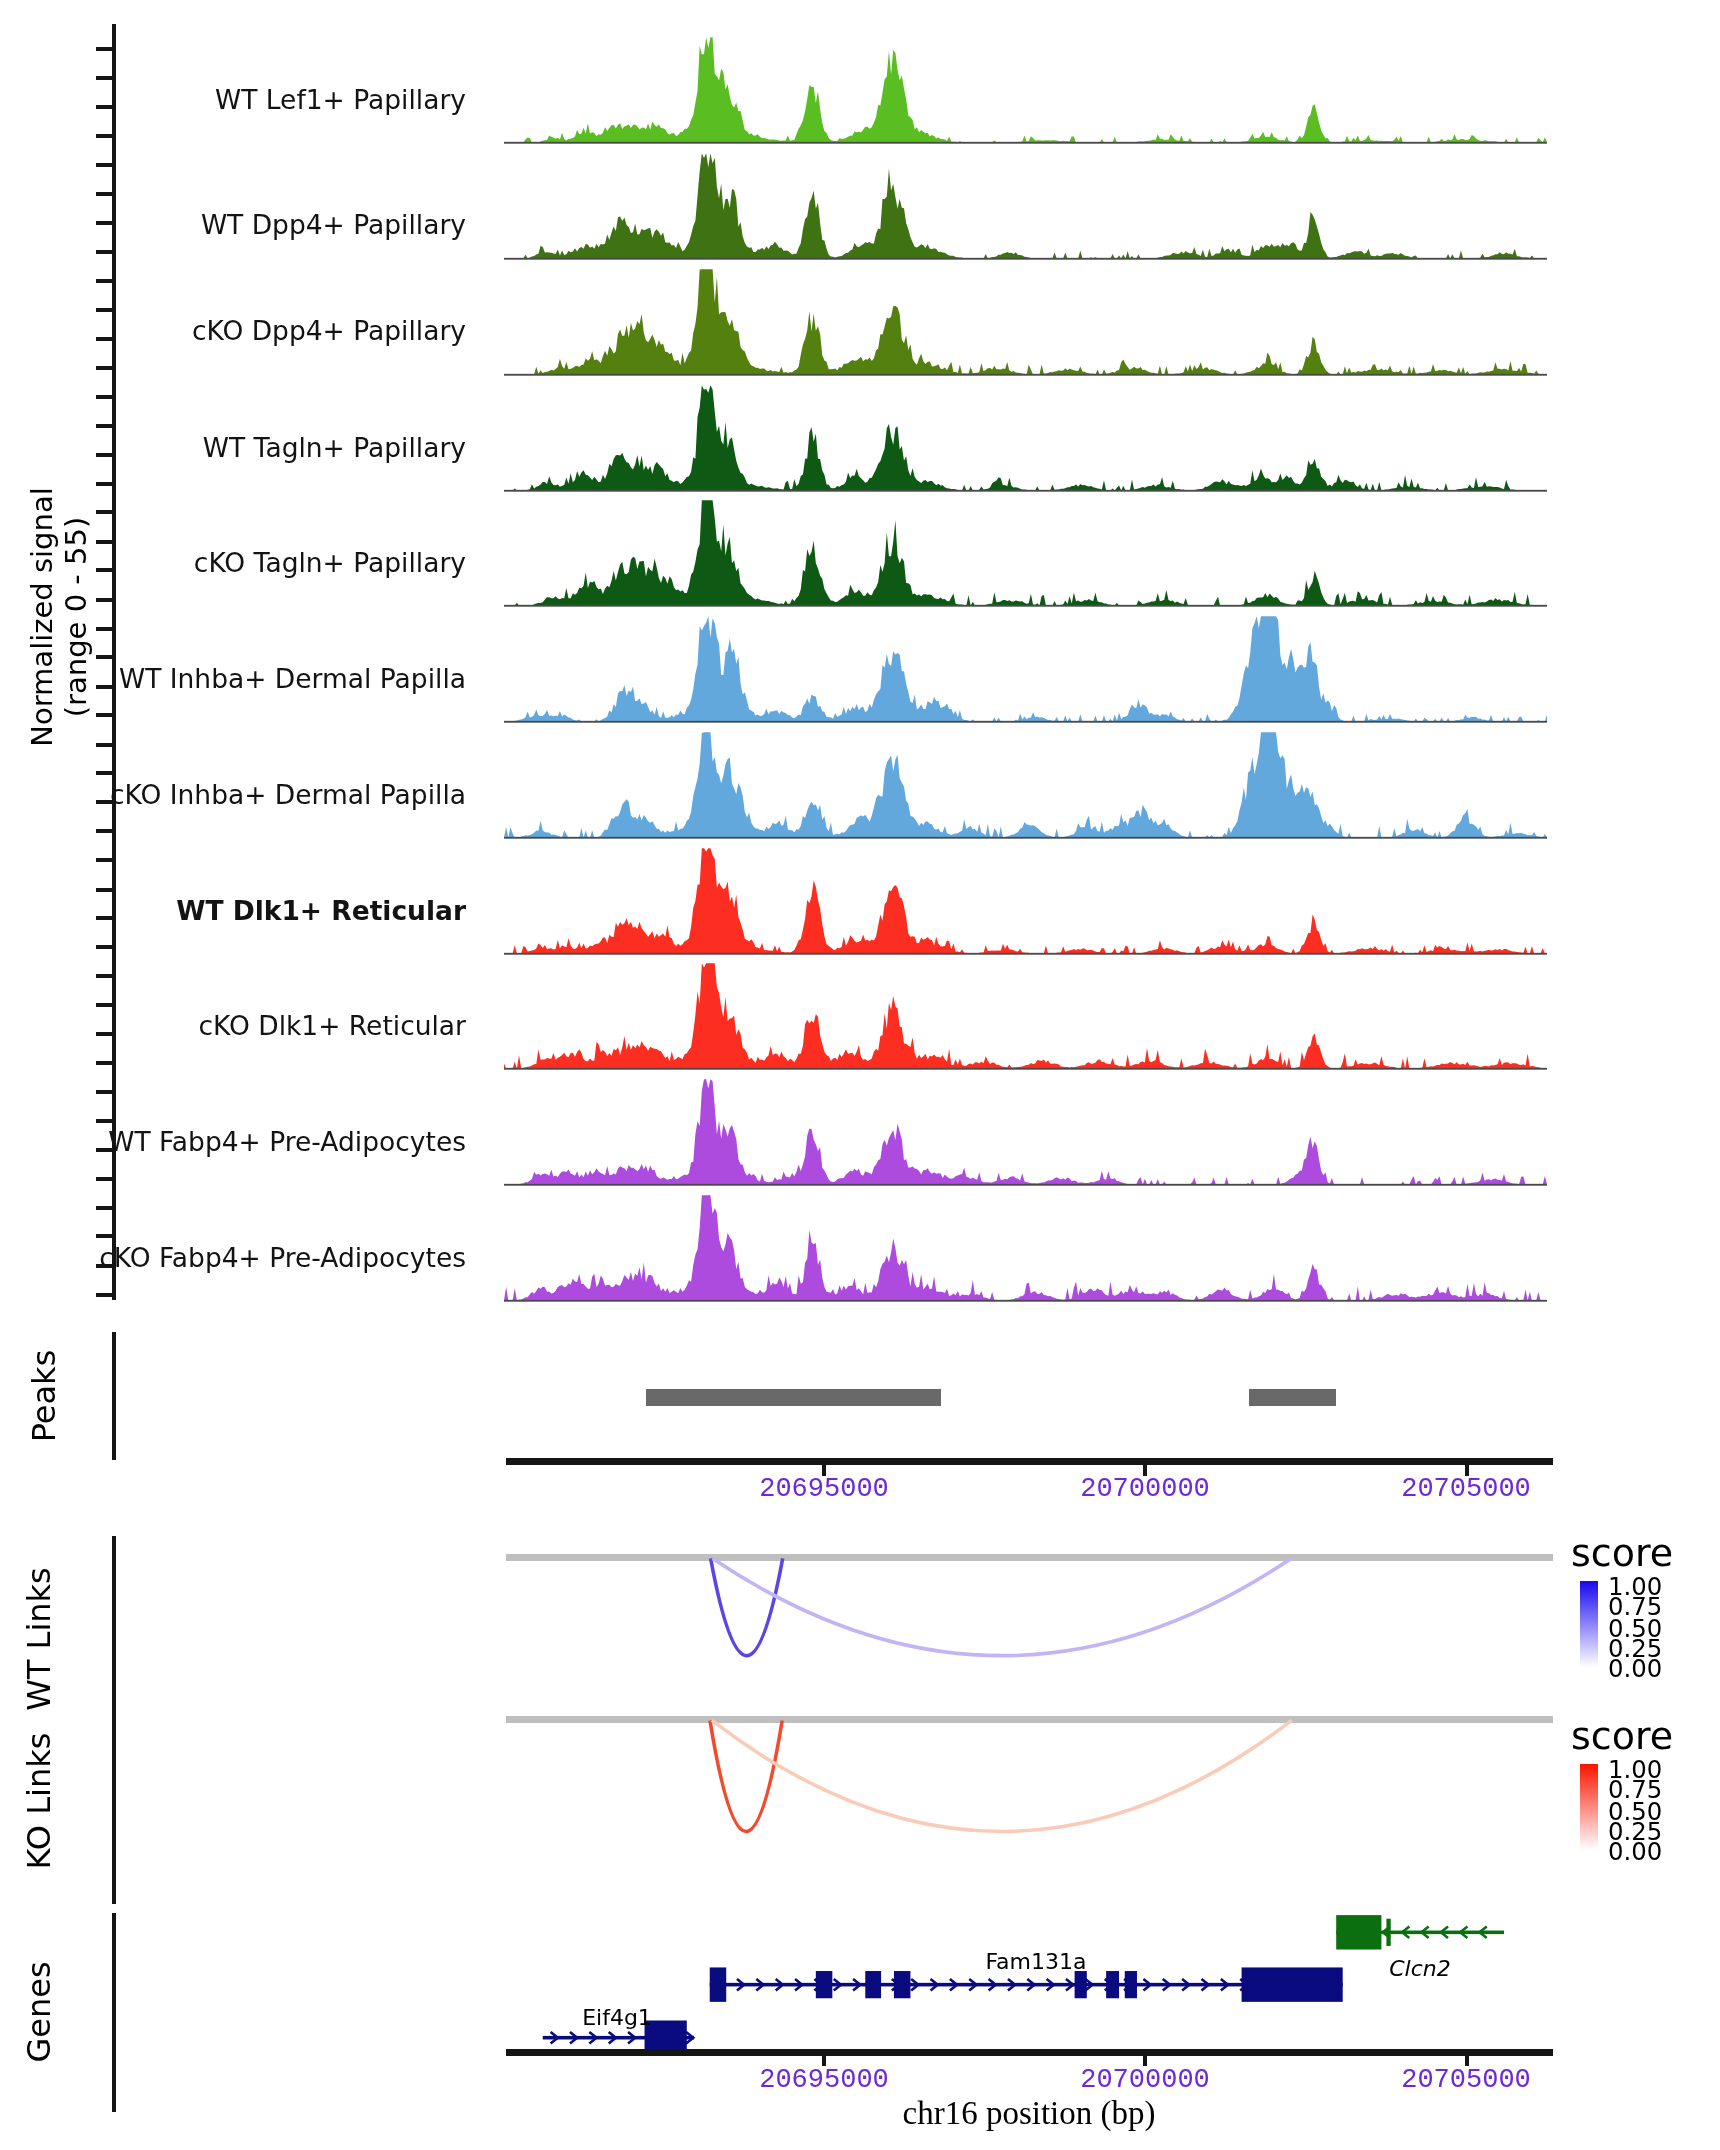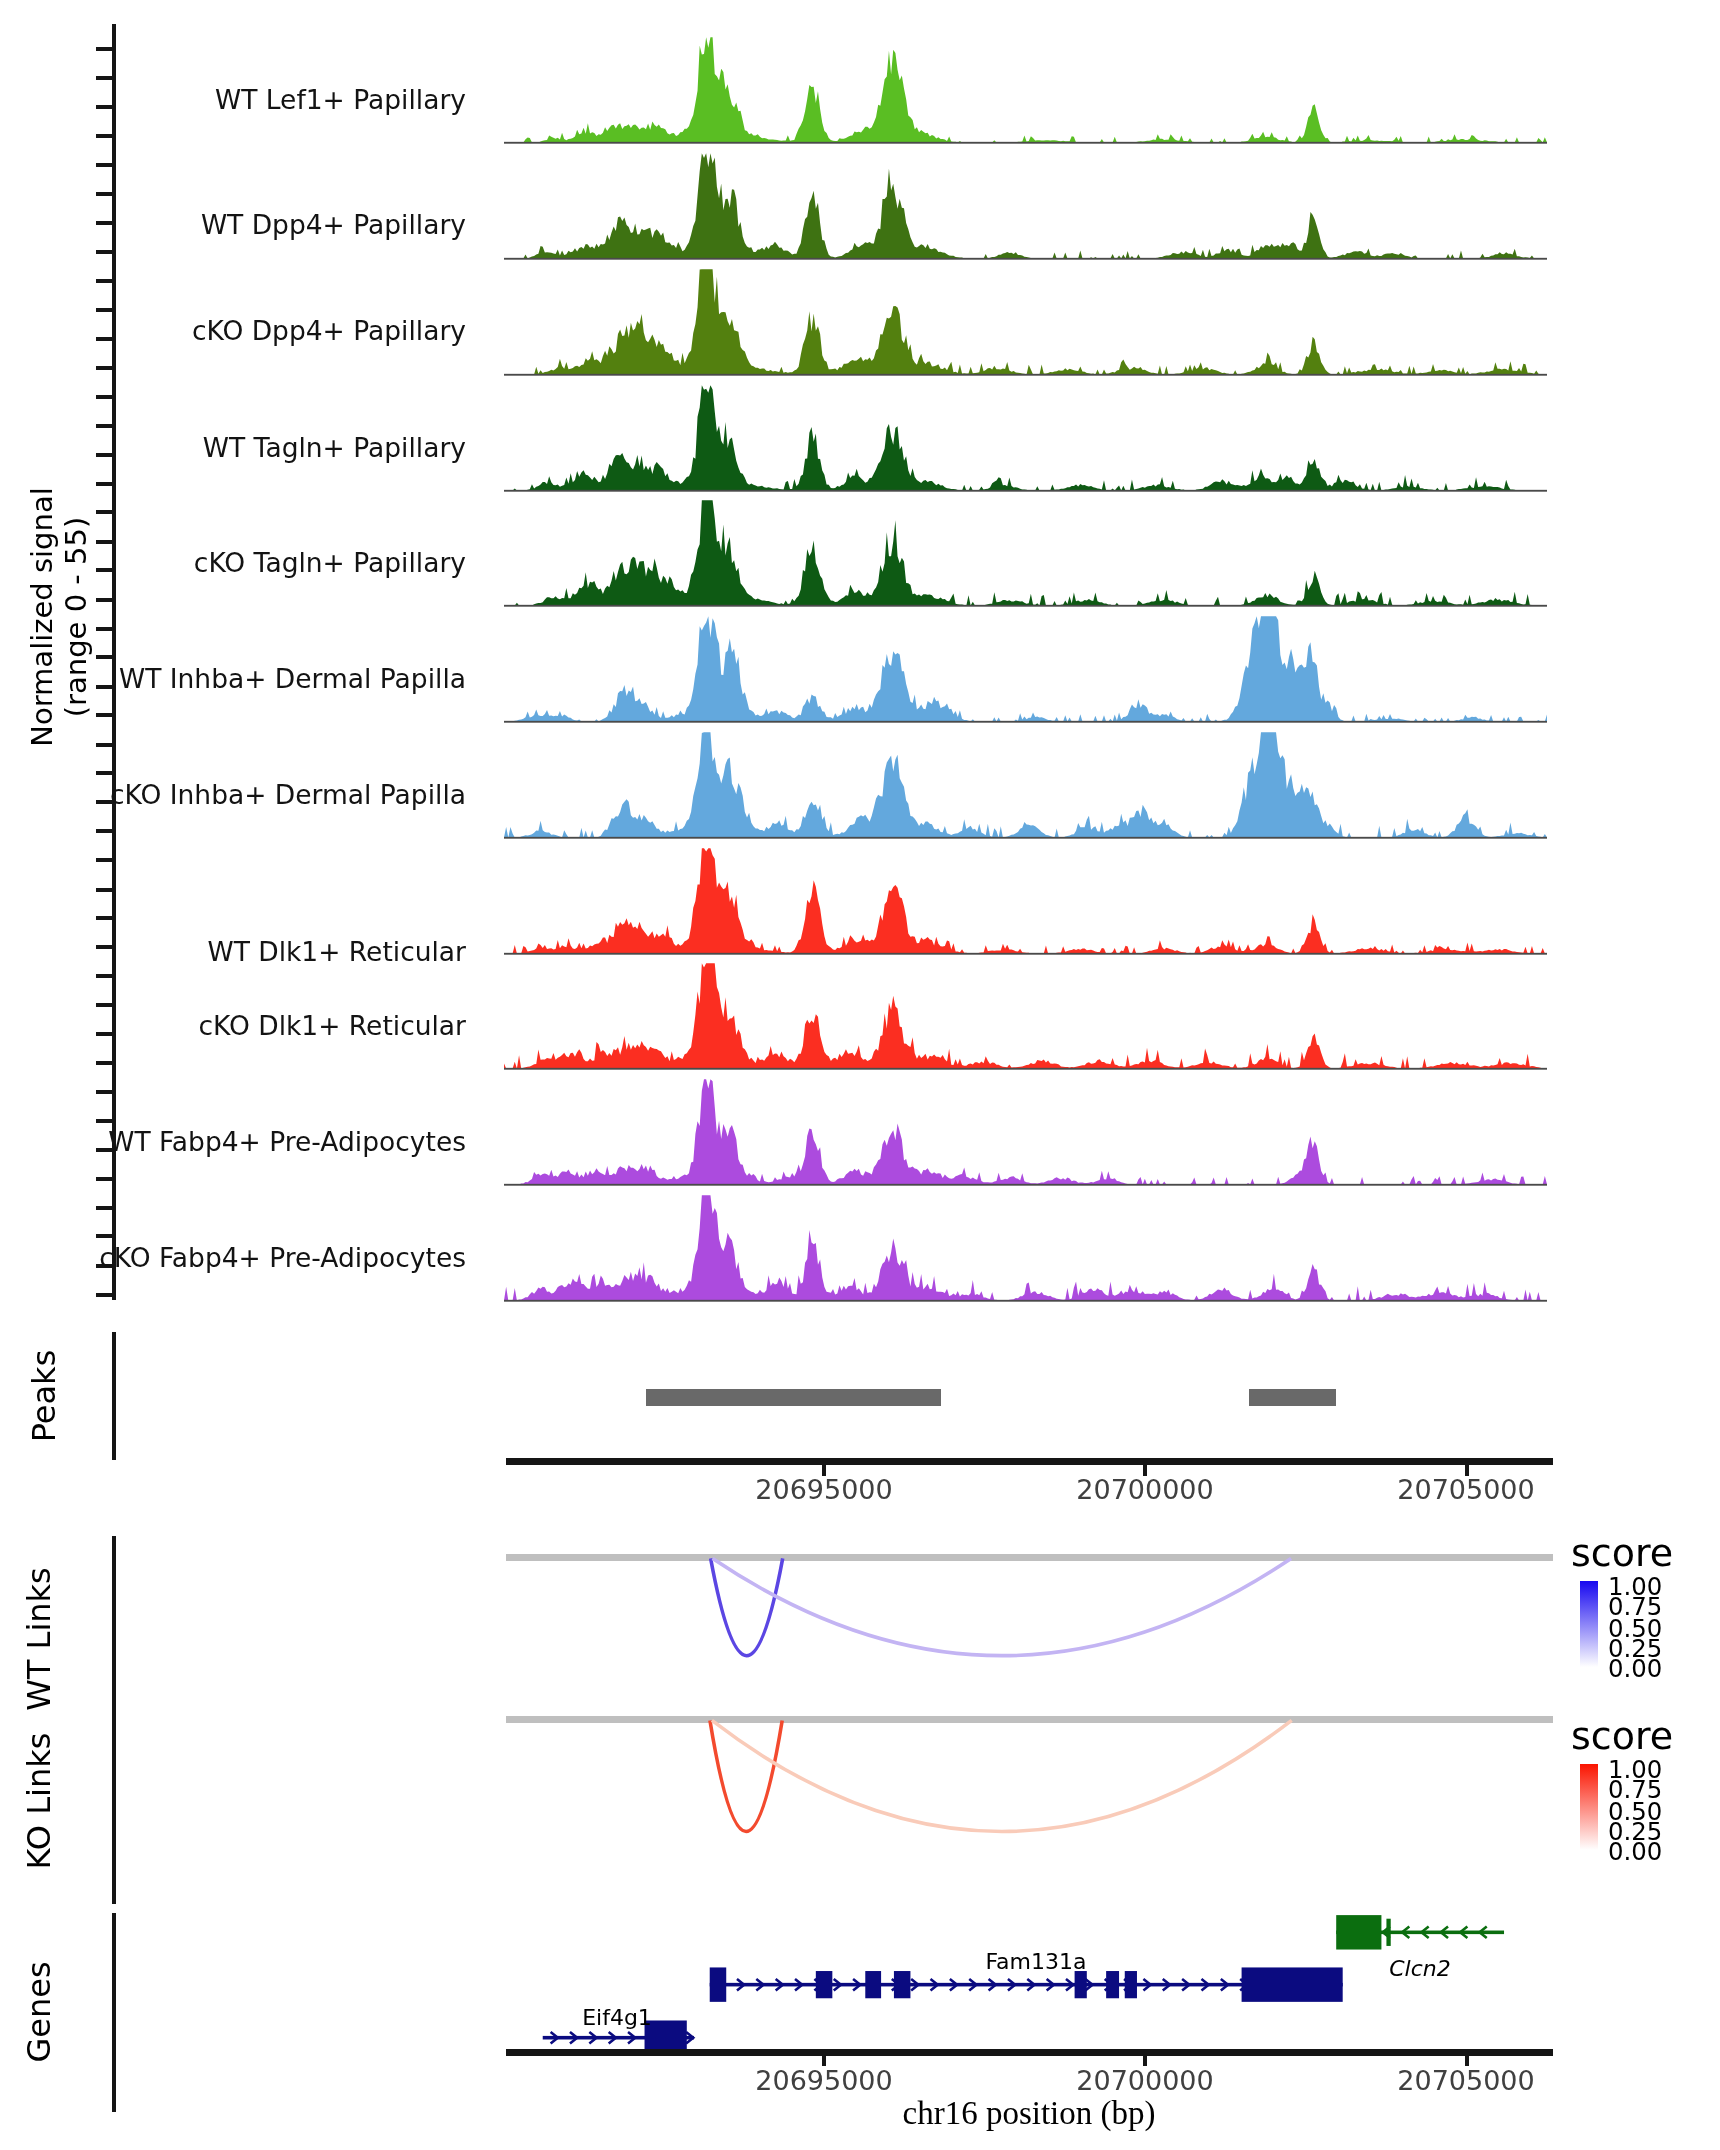--- a/index.html
+++ b/index.html
@@ -4,21 +4,21 @@
 <style>
   html,body{margin:0;padding:0;background:#fff;}
   .fig{position:relative;width:1721px;height:2151px;background:#fff;overflow:hidden;
        font-family:"DejaVu Sans","Liberation Sans",sans-serif;color:#000;}
   .vline{position:absolute;background:#151515;}
   .hline{position:absolute;background:#151515;}
   .vlabel{position:absolute;transform:translate(-50%,-50%) rotate(-90deg);
           white-space:nowrap;font-size:32px;color:#000;}
   .track-label{position:absolute;left:86px;width:380px;text-align:right;
                font-size:26.5px;color:#131313;white-space:nowrap;}
-  .tick-label{position:absolute;transform:translateX(-50%);font-size:27px;color:#404040;white-space:nowrap;}
+  .tick-label{position:absolute;transform:translateX(-50%);font-size:27px;color:#6d28d9;white-space:nowrap;font-family:Liberation Mono, monospace;}
   .axis-title{position:absolute;transform:translateX(-50%);font-size:33px;color:#000;white-space:nowrap;font-family:Liberation Serif, serif;}
   .gene-label{position:absolute;transform:translate(-50%,-50%);font-size:22px;color:#000;white-space:nowrap;}
   .legend{position:absolute;left:1570px;width:158px;height:186px;}
   .legend .ltitle{position:absolute;left:52px;top:19.4px;transform:translate(-50%,-50%);
                   font-size:38px;color:#000;}
   .legend .lbar{position:absolute;left:10px;top:47px;width:18px;height:86px;}
   .legend .ltick{position:absolute;left:38px;transform:translateY(-50%);
                  font-size:24.4px;color:#000;white-space:nowrap;}
   .peak-bar{position:absolute;height:16.5px;background:#696969;}
   .links-base{position:absolute;height:6.5px;background:#bfbfbf;}
@@ -108,21 +108,21 @@
       <div class="track-label" style="top:663px;">WT Inhba+ Dermal Papilla</div>
       <svg width="1043" height="109" style="left: 504px; top: 614px; position: absolute;" viewBox="0 0 1455 152">
         <path d="M0,150L0,150.0L3,150.0L6,150.0L9,150.0L12,150.0L15,148.9L18,148.7L21,147.5L24,147.0L27,146.1L30,143.9L33,136.1L36,144.4L39,143.4L42,141.0L45,133.1L48,141.2L51,142.3L54,142.3L57,139.5L60,133.9L63,141.9L66,141.6L69,142.5L72,142.0L75,142.1L78,135.2L81,143.0L84,140.3L87,141.9L90,144.4L93,144.7L96,147.0L99,148.1L102,148.6L105,147.2L108,150.0L111,150.0L114,150.0L117,150.0L120,150.0L123,150.0L126,150.0L129,146.7L132,150.0L135,148.2L138,146.4L141,145.0L144,143.0L147,134.3L150,137.4L153,125.9L156,129.7L159,110.7L162,107.3L165,107.9L168,99.0L171,114.3L174,106.7L177,108.9L180,101.0L183,121.6L186,121.0L189,117.4L192,125.4L195,124.7L198,122.6L201,129.5L204,136.6L207,134.6L210,140.4L213,129.7L216,142.2L219,145.1L222,135.8L225,144.7L228,144.8L231,144.1L234,141.3L237,144.1L240,140.2L243,140.9L246,134.6L249,139.0L252,140.0L255,130.7L258,127.7L261,119.6L264,104.9L267,83.2L270,70.4L273,17.0L276,23.1L279,16.7L282,11.8L285,3.0L288,33.1L291,5.8L294,12.9L297,32.3L300,41.1L303,84.7L306,85.0L309,53.6L312,51.1L315,33.9L318,53.8L321,48.5L324,69.8L327,59.6L330,96.5L333,112.2L336,109.2L339,121.0L342,133.2L345,134.5L348,136.6L351,141.6L354,140.2L357,142.4L360,141.9L363,139.4L366,131.9L369,139.9L372,135.7L375,135.9L378,134.8L381,134.2L384,139.8L387,135.0L390,137.5L393,138.1L396,140.7L399,141.3L402,144.2L405,145.3L408,143.1L411,140.1L414,141.2L417,129.1L420,125.1L423,117.8L426,125.3L429,112.4L432,114.2L435,115.0L438,129.6L441,127.8L444,135.6L447,136.2L450,143.6L453,144.1L456,144.1L459,146.1L462,138.2L465,143.6L468,141.7L471,140.1L474,129.5L477,139.6L480,131.1L483,135.8L486,129.3L489,132.8L492,125.4L495,134.2L498,130.3L501,129.4L504,137.2L507,134.7L510,125.0L513,130.7L516,119.5L519,112.4L522,107.9L525,104.8L528,71.2L531,74.8L534,55.6L537,69.6L540,72.6L543,52.0L546,56.3L549,54.3L552,56.3L555,79.8L558,79.9L561,97.7L564,108.9L567,122.4L570,124.1L573,112.1L576,133.2L579,130.9L582,126.1L585,132.3L588,132.7L591,121.4L594,123.3L597,125.5L600,115.4L603,121.6L606,120.8L609,131.6L612,129.8L615,128.7L618,124.8L621,132.7L624,132.2L627,139.7L630,135.4L633,143.7L636,134.2L639,146.0L642,147.7L645,148.0L648,148.9L651,150.0L654,146.9L657,150.0L660,150.0L663,150.0L666,150.0L669,150.0L672,150.0L675,150.0L678,150.0L681,150.0L684,144.1L687,150.0L690,144.2L693,150.0L696,150.0L699,150.0L702,150.0L705,150.0L708,150.0L711,150.0L714,147.3L717,148.9L720,138.4L723,147.2L726,142.9L729,146.9L732,144.6L735,144.7L738,137.4L741,143.5L744,142.9L747,144.3L750,143.9L753,145.0L756,146.4L759,148.0L762,147.7L765,148.9L768,149.0L771,143.5L774,150.0L777,150.0L780,150.0L783,141.3L786,150.0L789,144.3L792,150.0L795,150.0L798,150.0L801,150.0L804,139.9L807,150.0L810,150.0L813,150.0L816,150.0L819,150.0L822,150.0L825,141.9L828,150.0L831,150.0L834,150.0L837,141.1L840,150.0L843,150.0L846,146.2L849,150.0L852,140.3L855,149.0L858,137.5L861,146.7L864,143.7L867,143.2L870,141.2L873,132.9L876,126.3L879,129.9L882,131.4L885,119.0L888,130.7L891,125.9L894,127.5L897,130.4L900,139.1L903,137.8L906,140.2L909,140.4L912,139.7L915,142.5L918,139.4L921,140.6L924,139.9L927,143.0L930,136.1L933,143.1L936,144.3L939,146.8L942,147.5L945,148.5L948,144.9L951,150.0L954,150.0L957,150.0L960,145.4L963,150.0L966,150.0L969,150.0L972,143.9L975,150.0L978,150.0L981,139.2L984,146.5L987,150.0L990,150.0L993,147.2L996,150.0L999,150.0L1002,148.7L1005,147.6L1008,147.4L1011,144.9L1014,139.9L1017,136.4L1020,129.5L1023,128.1L1026,117.2L1029,100.0L1032,82.9L1035,71.9L1038,75.5L1041,53.6L1044,20.2L1047,12.8L1050,3.0L1053,19.5L1056,3.0L1059,3.0L1062,3.0L1065,3.0L1068,3.0L1071,3.0L1074,3.0L1077,3.0L1080,8.7L1083,57.3L1086,71.1L1089,67.8L1092,77.2L1095,60.3L1098,48.4L1101,62.8L1104,81.5L1107,74.8L1110,71.3L1113,70.3L1116,74.9L1119,73.6L1122,45.5L1125,39.3L1128,66.6L1131,67.5L1134,71.9L1137,101.3L1140,119.7L1143,110.6L1146,123.9L1149,120.7L1152,123.4L1155,135.8L1158,127.0L1161,131.6L1164,143.5L1167,147.1L1170,148.3L1173,150.0L1176,150.0L1179,150.0L1182,150.0L1185,141.5L1188,150.0L1191,150.0L1194,150.0L1197,150.0L1200,150.0L1203,139.0L1206,148.4L1209,146.4L1212,147.4L1215,148.0L1218,147.2L1221,142.4L1224,146.7L1227,140.8L1230,146.3L1233,146.4L1236,139.5L1239,146.0L1242,146.1L1245,146.4L1248,145.9L1251,146.9L1254,147.1L1257,147.9L1260,148.5L1263,148.8L1266,150.0L1269,150.0L1272,145.6L1275,150.0L1278,150.0L1281,150.0L1284,144.8L1287,146.7L1290,150.0L1293,150.0L1296,150.0L1299,146.1L1302,150.0L1305,150.0L1308,144.4L1311,150.0L1314,150.0L1317,145.0L1320,150.0L1323,150.0L1326,148.9L1329,148.0L1332,148.3L1335,146.7L1338,147.0L1341,140.4L1344,144.6L1347,144.7L1350,143.3L1353,143.7L1356,143.4L1359,146.1L1362,145.6L1365,147.5L1368,147.2L1371,148.5L1374,148.4L1377,141.0L1380,150.0L1383,150.0L1386,150.0L1389,150.0L1392,150.0L1395,144.1L1398,150.0L1401,143.2L1404,150.0L1407,150.0L1410,150.0L1413,150.0L1416,143.8L1419,143.3L1422,150.0L1425,150.0L1428,150.0L1431,150.0L1434,150.0L1437,150.0L1440,150.0L1443,147.8L1446,150.0L1449,150.0L1452,150.0L1455,140.2L1455,150 Z" fill="#63a8dd" stroke="none"></path>
         <rect x="0" y="149" width="1455" height="2.6" fill="#4a4a4a"></rect>
       </svg>
       <div class="track-label" style="top:779px;">cKO Inhba+ Dermal Papilla</div>
       <svg width="1043" height="109" style="left: 504px; top: 730px; position: absolute;" viewBox="0 0 1455 152">
         <path d="M0,150L0,150.0L3,135.3L6,150.0L9,135.3L12,144.5L15,150.0L18,150.0L21,150.0L24,148.7L27,148.0L30,146.9L33,147.2L36,146.5L39,145.4L42,143.3L45,140.2L48,140.5L51,126.4L54,139.9L57,142.2L60,143.1L63,143.1L66,146.2L69,145.6L72,146.6L75,147.6L78,148.5L81,150.0L84,139.9L87,145.5L90,150.0L93,150.0L96,150.0L99,150.0L102,150.0L105,150.0L108,136.2L111,150.0L114,140.2L117,150.0L120,150.0L123,139.8L126,150.0L129,150.0L132,149.0L135,147.4L138,142.6L141,138.9L144,139.5L147,131.5L150,123.1L153,123.9L156,120.2L159,120.7L162,114.5L165,104.0L168,99.9L171,96.5L174,100.1L177,118.8L180,122.3L183,121.5L186,124.8L189,117.1L192,126.2L195,118.5L198,122.3L201,127.4L204,129.5L207,127.1L210,132.6L213,137.9L216,137.9L219,142.1L222,140.0L225,143.2L228,140.0L231,142.2L234,141.1L237,140.7L240,127.1L243,140.3L246,138.1L249,137.4L252,133.6L255,126.4L258,124.0L261,114.0L264,92.2L267,79.5L270,67.3L273,46.6L276,4.0L279,3.0L282,3.0L285,3.0L288,3.0L291,44.0L294,37.6L297,59.4L300,62.5L303,74.6L306,63.3L309,47.6L312,40.5L315,38.2L318,74.7L321,81.5L324,89.6L327,73.9L330,80.1L333,91.6L336,114.5L339,122.0L342,115.3L345,129.5L348,134.1L351,137.3L354,137.4L357,139.5L360,139.6L363,141.1L366,135.0L369,138.1L372,135.2L375,129.5L378,131.2L381,130.0L384,125.9L387,133.4L390,132.2L393,119.6L396,138.9L399,139.9L402,139.9L405,142.5L408,138.3L411,138.8L414,133.9L417,120.1L420,122.9L423,112.6L426,104.5L429,100.2L432,104.9L435,103.8L438,112.4L441,104.4L444,125.2L447,120.0L450,136.6L453,141.3L456,128.8L459,146.6L462,145.3L465,144.8L468,145.5L471,142.7L474,143.2L477,141.0L480,136.3L483,132.4L486,132.0L489,130.8L492,122.3L495,121.1L498,118.8L501,120.6L504,118.3L507,123.1L510,128.0L513,119.6L516,108.1L519,95.5L522,90.2L525,92.4L528,92.7L531,58.0L534,45.2L537,40.6L540,35.4L543,57.8L546,41.0L549,34.5L552,67.3L555,73.5L558,79.2L561,98.4L564,103.0L567,119.9L570,120.8L573,123.8L576,128.3L579,133.9L582,129.4L585,132.4L588,127.7L591,127.7L594,130.8L597,131.3L600,137.9L603,138.7L606,137.5L609,142.3L612,142.7L615,134.0L618,143.9L621,144.9L624,146.3L627,145.0L630,144.4L633,144.0L636,141.9L639,140.6L642,124.6L645,138.1L648,135.6L651,133.4L654,138.9L657,137.9L660,142.1L663,130.6L666,143.1L669,144.7L672,146.8L675,130.7L678,147.7L681,148.9L684,137.1L687,140.7L690,150.0L693,134.1L696,150.0L699,149.1L702,148.4L705,147.6L708,146.1L711,145.8L714,143.9L717,142.2L720,137.8L723,136.2L726,128.2L729,131.8L732,132.1L735,133.2L738,132.7L741,134.3L744,136.6L747,139.0L750,142.3L753,144.0L756,146.5L759,146.7L762,148.0L765,148.8L768,150.0L771,137.4L774,150.0L777,150.0L780,150.0L783,148.5L786,148.0L789,147.0L792,145.8L795,145.4L798,140.4L801,129.7L804,135.8L807,135.7L810,135.7L813,125.1L816,119.5L819,139.2L822,136.1L825,134.4L828,141.2L831,141.4L834,128.0L837,143.4L840,140.6L843,140.1L846,137.0L849,139.1L852,133.4L855,134.4L858,133.3L861,116.7L864,129.1L867,125.9L870,134.0L873,122.4L876,122.1L879,121.5L882,113.1L885,112.1L888,121.3L891,104.1L894,109.4L897,114.6L900,125.7L903,121.9L906,130.0L909,126.5L912,132.8L915,131.9L918,129.5L921,123.9L924,132.8L927,131.4L930,137.3L933,140.0L936,140.9L939,142.9L942,145.2L945,147.3L948,147.8L951,148.9L954,150.0L957,139.9L960,150.0L963,150.0L966,150.0L969,150.0L972,150.0L975,150.0L978,150.0L981,146.5L984,150.0L987,146.6L990,150.0L993,150.0L996,150.0L999,150.0L1002,149.1L1005,143.3L1008,146.9L1011,134.9L1014,143.6L1017,137.0L1020,132.9L1023,127.2L1026,112.4L1029,101.0L1032,79.8L1035,97.5L1038,59.5L1041,56.4L1044,38.0L1047,61.6L1050,47.8L1053,32.2L1056,3.0L1059,3.0L1062,3.0L1065,3.0L1068,3.0L1071,3.0L1074,3.0L1077,3.0L1080,30.3L1083,39.4L1086,35.1L1089,40.8L1092,82.4L1095,70.0L1098,61.7L1101,81.0L1104,91.9L1107,87.4L1110,85.7L1113,75.0L1116,88.0L1119,80.0L1122,81.5L1125,93.4L1128,85.8L1131,105.1L1134,103.6L1137,109.6L1140,119.9L1143,130.2L1146,125.7L1149,134.3L1152,130.3L1155,134.7L1158,139.3L1161,142.3L1164,144.8L1167,130.6L1170,148.2L1173,149.0L1176,150.0L1179,142.9L1182,150.0L1185,150.0L1188,150.0L1191,150.0L1194,150.0L1197,150.0L1200,150.0L1203,150.0L1206,150.0L1209,150.0L1212,150.0L1215,150.0L1218,150.0L1221,133.4L1224,150.0L1227,150.0L1230,150.0L1233,150.0L1236,150.0L1239,149.0L1242,136.7L1245,148.1L1248,146.5L1251,145.8L1254,143.4L1257,144.1L1260,123.7L1263,137.3L1266,140.4L1269,140.4L1272,139.5L1275,138.0L1278,141.1L1281,135.3L1284,143.9L1287,144.4L1290,146.9L1293,146.7L1296,147.8L1299,142.9L1302,150.0L1305,140.8L1308,150.0L1311,148.9L1314,148.4L1317,147.0L1320,144.1L1323,141.2L1326,140.9L1329,132.1L1332,130.5L1335,126.6L1338,118.6L1341,116.2L1344,110.5L1347,130.8L1350,130.9L1353,132.1L1356,134.7L1359,139.2L1362,134.6L1365,145.5L1368,147.6L1371,148.3L1374,148.9L1377,149.1L1380,149.0L1383,148.5L1386,147.8L1389,147.9L1392,147.0L1395,147.0L1398,139.1L1401,145.9L1404,129.0L1407,145.0L1410,144.7L1413,143.5L1416,144.1L1419,143.3L1422,144.8L1425,145.3L1428,146.7L1431,146.6L1434,146.9L1437,142.4L1440,147.7L1443,148.7L1446,148.8L1449,150.0L1452,145.1L1455,150.0L1455,150 Z" fill="#63a8dd" stroke="none"></path>
         <rect x="0" y="149" width="1455" height="2.6" fill="#4a4a4a"></rect>
       </svg>
-      <div class="track-label" style="top:936px;">WT Dlk1+ Reticular</div>
+      <div class="track-label" style="top:895px;font-weight:bold;">WT Dlk1+ Reticular</div>
       <svg width="1043" height="109" style="left: 504px; top: 846px; position: absolute;" viewBox="0 0 1455 152">
         <path d="M0,150L0,150.0L3,150.0L6,150.0L9,150.0L12,150.0L15,138.2L18,150.0L21,150.0L24,150.0L27,139.6L30,141.3L33,147.3L36,146.6L39,145.6L42,144.9L45,142.9L48,136.1L51,138.1L54,142.3L57,138.2L60,143.8L63,143.1L66,142.7L69,144.2L72,143.7L75,131.2L78,142.5L81,138.5L84,140.0L87,141.3L90,128.6L93,138.7L96,142.9L99,143.5L102,141.4L105,134.8L108,142.6L111,135.9L114,142.9L117,142.4L120,138.9L123,139.7L126,137.4L129,136.2L132,136.1L135,132.9L138,127.5L141,127.6L144,135.2L147,123.9L150,126.6L153,126.9L156,107.1L159,112.5L162,106.1L165,109.7L168,107.7L171,100.9L174,110.6L177,105.8L180,113.9L183,112.2L186,115.6L189,105.8L192,114.4L195,118.4L198,122.5L201,126.4L204,123.2L207,118.8L210,128.7L213,122.2L216,126.4L219,124.4L222,122.1L225,126.5L228,110.4L231,127.3L234,128.2L237,136.2L240,139.3L243,136.3L246,139.0L249,137.1L252,132.7L255,131.4L258,128.5L261,112.7L264,86.1L267,76.7L270,53.8L273,53.6L276,3.0L279,3.0L282,7.5L285,3.0L288,3.0L291,12.8L294,17.6L297,58.2L300,51.0L303,56.6L306,60.2L309,58.4L312,49.4L315,77.6L318,70.4L321,86.1L324,68.0L327,99.0L330,106.9L333,116.8L336,129.5L339,131.1L342,133.1L345,130.0L348,134.1L351,141.2L354,141.7L357,143.0L360,135.0L363,145.5L366,145.1L369,145.7L372,145.6L375,146.2L378,138.4L381,146.8L384,140.0L387,147.9L390,147.7L393,148.4L396,148.2L399,148.4L402,147.2L405,145.1L408,139.0L411,131.3L414,130.1L417,116.6L420,101.8L423,74.8L426,79.9L429,70.0L432,47.8L435,56.7L438,75.3L441,87.1L444,108.7L447,125.7L450,137.2L453,139.3L456,141.7L459,144.3L462,145.0L465,142.0L468,142.7L471,141.0L474,126.7L477,139.1L480,133.4L483,124.6L486,127.9L489,132.2L492,134.7L495,133.7L498,132.2L501,123.3L504,131.9L507,130.7L510,133.0L513,130.4L516,131.9L519,126.1L522,111.0L525,95.5L528,104.4L531,81.4L534,77.4L537,61.7L540,63.0L543,57.0L546,54.3L549,58.3L552,71.3L555,72.8L558,84.0L561,99.0L564,122.1L567,126.5L570,126.0L573,126.6L576,135.5L579,135.2L582,127.6L585,130.6L588,129.5L591,126.8L594,130.5L597,131.1L600,138.9L603,126.5L606,136.3L609,139.8L612,140.0L615,139.5L618,131.8L621,132.8L624,144.3L627,135.5L630,147.1L633,147.1L636,148.3L639,143.9L642,148.9L645,149.0L648,150.0L651,150.0L654,150.0L657,150.0L660,150.0L663,148.9L666,148.4L669,148.6L672,138.3L675,146.5L678,146.2L681,145.7L684,146.1L687,145.8L690,145.7L693,145.6L696,136.4L699,143.4L702,137.9L705,144.5L708,144.2L711,145.5L714,146.7L717,147.3L720,143.4L723,148.2L726,148.4L729,148.9L732,149.0L735,150.0L738,150.0L741,150.0L744,150.0L747,150.0L750,150.0L753,150.0L756,138.8L759,150.0L762,150.0L765,150.0L768,150.0L771,149.0L774,148.4L777,148.6L780,139.7L783,147.6L786,146.3L789,145.3L792,145.1L795,143.8L798,145.0L801,143.7L804,144.6L807,142.8L810,142.9L813,145.5L816,145.2L819,144.8L822,145.8L825,147.3L828,147.9L831,147.7L834,142.3L837,143.1L840,150.0L843,150.0L846,150.0L849,147.9L852,142.3L855,150.0L858,150.0L861,145.9L864,146.9L867,139.1L870,140.2L873,150.0L876,150.0L879,141.1L882,150.0L885,150.0L888,150.0L891,148.8L894,148.3L897,147.4L900,146.0L903,146.1L906,145.1L909,144.4L912,143.8L915,131.6L918,140.8L921,144.4L924,141.9L927,142.9L930,144.0L933,144.6L936,146.3L939,145.4L942,146.7L945,147.7L948,148.1L951,148.6L954,150.0L957,149.0L960,150.0L963,150.0L966,142.0L969,139.5L972,148.4L975,147.8L978,146.3L981,145.3L984,143.6L987,141.7L990,143.8L993,142.9L996,140.1L999,141.2L1002,131.4L1005,137.4L1008,140.3L1011,130.3L1014,141.2L1017,133.2L1020,144.1L1023,146.2L1026,138.3L1029,146.5L1032,146.6L1035,143.7L1038,137.0L1041,144.9L1044,145.4L1047,144.2L1050,141.1L1053,138.0L1056,137.1L1059,140.2L1062,137.1L1065,125.9L1068,126.3L1071,138.3L1074,139.0L1077,142.2L1080,143.7L1083,144.5L1086,145.3L1089,147.0L1092,148.0L1095,148.6L1098,150.0L1101,142.8L1104,149.1L1107,148.3L1110,146.5L1113,138.7L1116,136.7L1119,129.1L1122,121.0L1125,121.7L1128,95.1L1131,102.7L1134,117.1L1137,119.9L1140,130.6L1143,139.6L1146,135.7L1149,146.5L1152,148.7L1155,144.6L1158,150.0L1161,150.0L1164,150.0L1167,149.0L1170,148.7L1173,148.6L1176,147.5L1179,146.8L1182,147.3L1185,146.8L1188,146.1L1191,143.7L1194,143.9L1197,142.6L1200,144.0L1203,144.1L1206,143.3L1209,141.6L1212,143.8L1215,139.4L1218,143.7L1221,145.6L1224,143.7L1227,146.1L1230,143.7L1233,146.8L1236,147.0L1239,137.3L1242,148.4L1245,146.2L1248,148.8L1251,150.0L1254,145.8L1257,150.0L1260,150.0L1263,150.0L1266,150.0L1269,149.1L1272,148.9L1275,149.1L1278,144.6L1281,148.3L1284,138.5L1287,147.9L1290,146.4L1293,145.4L1296,146.7L1299,138.1L1302,141.6L1305,139.4L1308,141.0L1311,142.8L1314,144.1L1317,139.3L1320,145.1L1323,145.3L1326,144.7L1329,145.6L1332,146.1L1335,146.8L1338,146.4L1341,146.9L1344,134.6L1347,146.5L1350,136.1L1353,146.8L1356,147.2L1359,146.8L1362,146.5L1365,147.1L1368,146.2L1371,145.6L1374,144.6L1377,145.6L1380,145.4L1383,144.0L1386,144.9L1389,143.5L1392,145.6L1395,143.8L1398,143.7L1401,145.2L1404,146.0L1407,147.0L1410,147.2L1413,147.7L1416,148.2L1419,148.4L1422,148.8L1425,140.4L1428,150.0L1431,150.0L1434,139.5L1437,150.0L1440,150.0L1443,150.0L1446,150.0L1449,142.3L1452,150.0L1455,150.0L1455,150 Z" fill="#fb2e21" stroke="none"></path>
         <rect x="0" y="149" width="1455" height="2.6" fill="#4a4a4a"></rect>
       </svg>
       <div class="track-label" style="top:1010px;">cKO Dlk1+ Reticular</div>
       <svg width="1043" height="109" style="left: 504px; top: 961px; position: absolute;" viewBox="0 0 1455 152">
         <path d="M0,150L0,142.8L3,150.0L6,150.0L9,150.0L12,150.0L15,140.4L18,150.0L21,131.3L24,150.0L27,148.8L30,148.2L33,147.5L36,147.3L39,145.8L42,144.1L45,143.7L48,123.4L51,137.8L54,137.4L57,137.4L60,135.2L63,135.9L66,136.2L69,128.3L72,137.8L75,135.0L78,133.4L81,131.2L84,127.9L87,132.7L90,134.3L93,128.3L96,128.0L99,133.5L102,127.2L105,123.1L108,128.1L111,136.6L114,139.7L117,139.8L120,136.0L123,139.2L126,138.7L129,113.0L132,116.2L135,126.9L138,124.0L141,126.8L144,132.5L147,128.3L150,132.1L153,122.8L156,124.4L159,120.4L162,130.8L165,120.4L168,104.6L171,123.8L174,113.9L177,123.9L180,117.3L183,121.7L186,116.5L189,120.7L192,111.6L195,117.5L198,120.1L201,125.0L204,119.6L207,121.5L210,122.5L213,122.8L216,124.8L219,125.9L222,130.6L225,135.3L228,132.8L231,139.8L234,125.7L237,138.0L240,136.6L243,133.6L246,135.3L249,136.7L252,130.0L255,128.7L258,123.7L261,120.3L264,99.8L267,75.1L270,42.6L273,59.6L276,3.0L279,9.0L282,3.0L285,3.0L288,3.0L291,3.0L294,3.0L297,36.4L300,44.7L303,64.5L306,78.7L309,50.5L312,83.5L315,80.1L318,79.7L321,76.0L324,103.2L327,95.3L330,101.5L333,121.1L336,123.2L339,128.2L342,137.3L345,135.1L348,138.7L351,142.3L354,133.6L357,138.2L360,137.4L363,139.1L366,134.6L369,131.7L372,118.4L375,131.1L378,129.0L381,129.5L384,134.3L387,126.1L390,132.7L393,135.3L396,139.8L399,136.2L402,138.0L405,141.3L408,136.5L411,129.5L414,129.2L417,118.2L420,88.1L423,82.1L426,87.0L429,82.9L432,86.4L435,74.2L438,77.8L441,104.0L444,115.8L447,127.0L450,131.2L453,132.7L456,139.6L459,136.0L462,135.1L465,138.2L468,129.3L471,133.9L474,129.3L477,123.1L480,129.3L483,128.6L486,128.0L489,132.5L492,126.5L495,117.6L498,134.0L501,137.6L504,136.7L507,139.6L510,138.1L513,135.9L516,126.4L519,122.4L522,125.3L525,104.8L528,103.7L531,72.8L534,94.5L537,58.1L540,68.2L543,48.3L546,63.6L549,66.1L552,91.3L555,92.3L558,115.0L561,115.3L564,118.3L567,120.1L570,106.2L573,128.5L576,136.5L579,130.8L582,135.3L585,132.7L588,129.5L591,137.4L594,132.2L597,133.1L600,130.3L603,133.4L606,133.4L609,135.1L612,131.2L615,136.9L618,140.3L621,122.4L624,144.6L627,145.1L630,137.2L633,144.3L636,136.0L639,145.0L642,146.0L645,146.0L648,143.8L651,143.1L654,144.3L657,141.3L660,141.1L663,142.8L666,140.2L669,142.7L672,133.0L675,139.2L678,143.5L681,141.5L684,141.9L687,144.8L690,144.6L693,146.5L696,147.6L699,147.8L702,148.3L705,144.2L708,148.4L711,148.1L714,148.2L717,147.7L720,147.6L723,147.2L726,146.2L729,145.2L732,144.7L735,142.1L738,143.7L741,143.1L744,138.1L747,138.7L750,139.4L753,137.5L756,141.7L759,138.9L762,143.1L765,143.2L768,142.9L771,143.4L774,144.4L777,147.1L780,147.6L783,148.0L786,147.8L789,148.6L792,147.9L795,148.1L798,147.4L801,146.8L804,146.1L807,145.4L810,145.5L813,142.2L816,141.2L819,143.2L822,143.0L825,141.9L828,138.1L831,137.0L834,140.8L837,140.7L840,143.0L843,143.3L846,143.9L849,135.4L852,144.4L855,145.1L858,146.7L861,146.5L864,147.2L867,147.1L870,130.4L873,146.3L876,145.6L879,144.3L882,143.8L885,143.9L888,141.0L891,140.3L894,141.6L897,121.1L900,139.5L903,141.1L906,139.6L909,138.0L912,123.8L915,140.9L918,142.3L921,145.1L924,145.8L927,146.8L930,147.0L933,147.6L936,148.3L939,148.3L942,148.2L945,135.6L948,148.4L951,148.3L954,147.5L957,146.3L960,145.4L963,145.6L966,145.2L969,144.0L972,142.7L975,142.1L978,122.0L981,131.2L984,142.1L987,143.0L990,140.3L993,143.4L996,143.8L999,144.4L1002,145.7L1005,145.7L1008,146.0L1011,146.6L1014,148.2L1017,148.3L1020,142.8L1023,149.0L1026,148.9L1029,148.8L1032,148.1L1035,148.1L1038,146.7L1041,128.8L1044,143.0L1047,144.4L1050,143.0L1053,138.8L1056,136.6L1059,138.4L1062,133.4L1065,115.7L1068,137.2L1071,136.3L1074,138.2L1077,139.7L1080,141.0L1083,125.8L1086,145.5L1089,137.0L1092,147.4L1095,133.7L1098,148.9L1101,149.1L1104,148.9L1107,148.3L1110,147.2L1113,126.7L1116,138.3L1119,128.7L1122,120.1L1125,118.2L1128,104.9L1131,101.0L1134,116.4L1137,118.0L1140,128.0L1143,136.6L1146,144.4L1149,146.3L1152,148.4L1155,150.0L1158,150.0L1161,150.0L1164,149.1L1167,148.9L1170,140.7L1173,128.7L1176,147.2L1179,146.9L1182,146.9L1185,146.0L1188,136.9L1191,144.3L1194,142.8L1197,142.4L1200,143.5L1203,143.1L1206,144.0L1209,144.0L1212,142.7L1215,141.7L1218,143.4L1221,145.3L1224,132.6L1227,144.6L1230,146.6L1233,146.9L1236,147.6L1239,147.6L1242,147.8L1245,148.9L1248,150.0L1251,150.0L1254,135.7L1257,150.0L1260,133.0L1263,150.0L1266,150.0L1269,150.0L1272,150.0L1275,150.0L1278,148.9L1281,148.8L1284,135.8L1287,148.1L1290,147.6L1293,146.7L1296,147.0L1299,146.2L1302,145.1L1305,145.2L1308,142.9L1311,143.7L1314,143.2L1317,143.1L1320,141.0L1323,142.2L1326,144.0L1329,141.2L1332,144.1L1335,144.2L1338,143.4L1341,145.2L1344,140.6L1347,145.7L1350,145.6L1353,145.4L1356,146.1L1359,146.9L1362,147.7L1365,147.0L1368,146.2L1371,146.4L1374,147.3L1377,145.5L1380,145.6L1383,144.9L1386,144.1L1389,135.4L1392,145.0L1395,142.0L1398,141.2L1401,141.6L1404,143.5L1407,142.5L1410,142.7L1413,143.1L1416,144.7L1419,145.2L1422,144.1L1425,145.9L1428,129.3L1431,147.1L1434,146.3L1437,146.9L1440,147.7L1443,148.2L1446,148.9L1449,150.0L1452,150.0L1455,150.0L1455,150 Z" fill="#fb2e21" stroke="none"></path>
         <rect x="0" y="149" width="1455" height="2.6" fill="#4a4a4a"></rect>
       </svg>
       <div class="track-label" style="top:1126px;">WT Fabp4+ Pre-Adipocytes</div>

